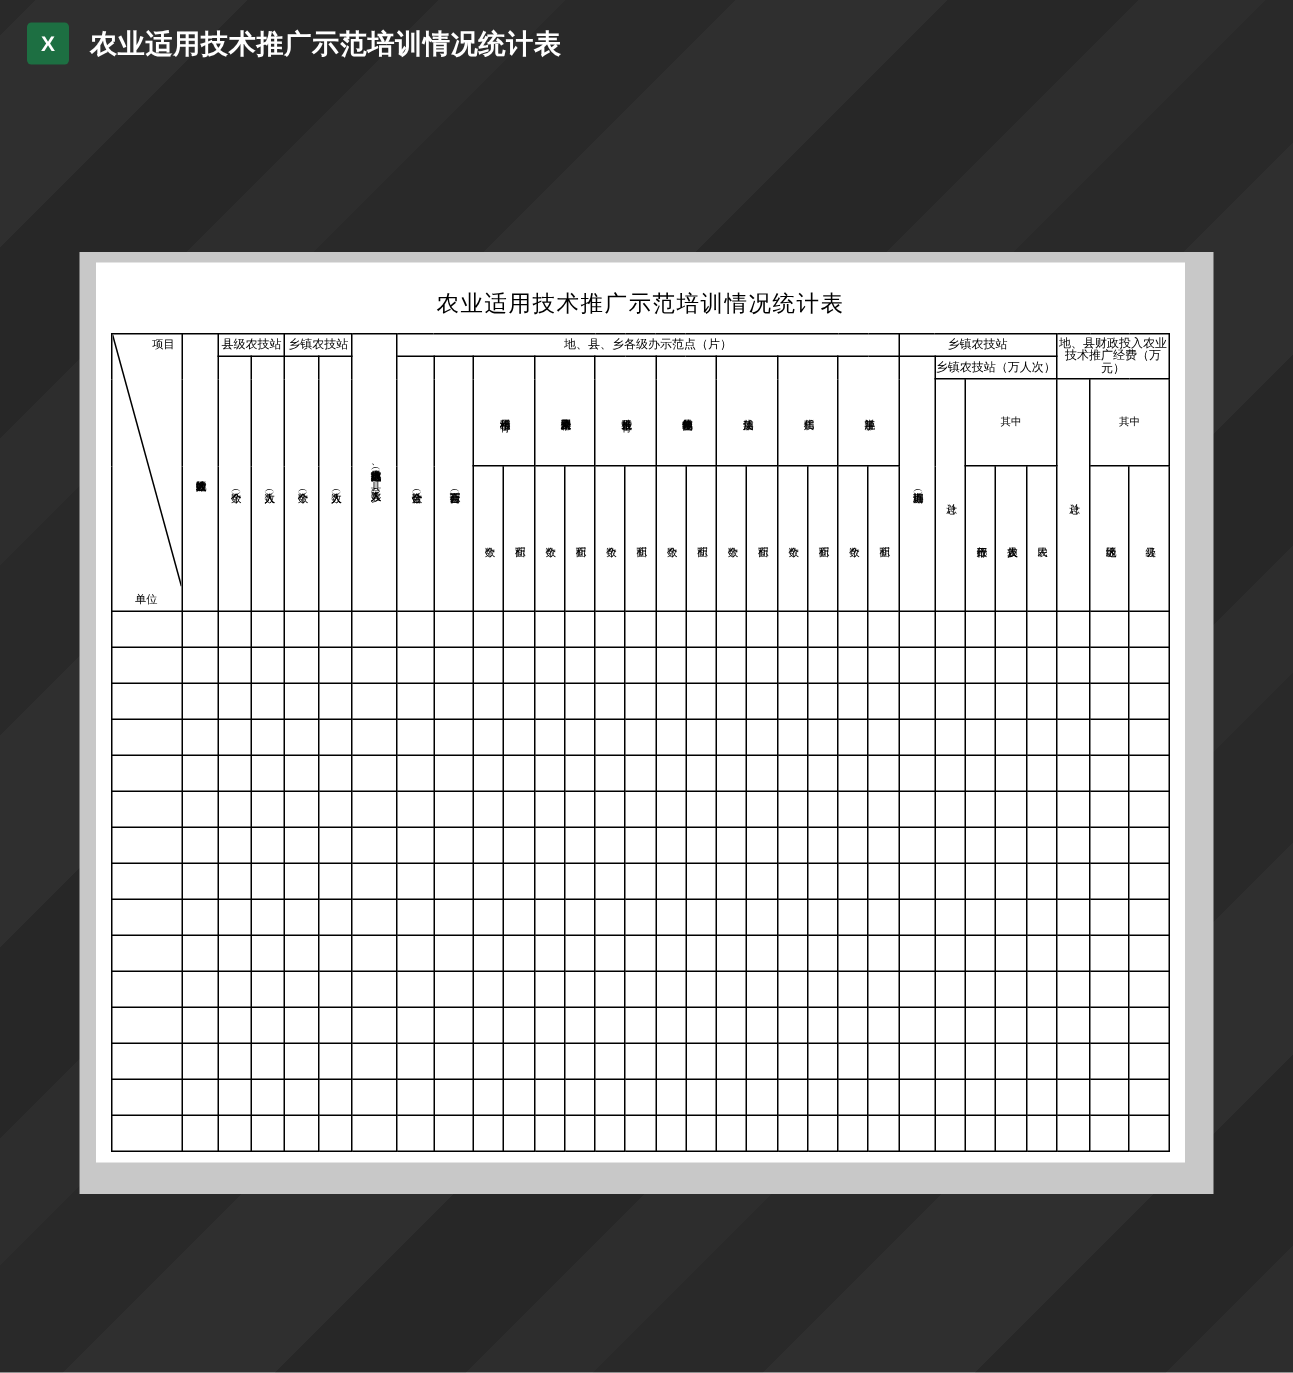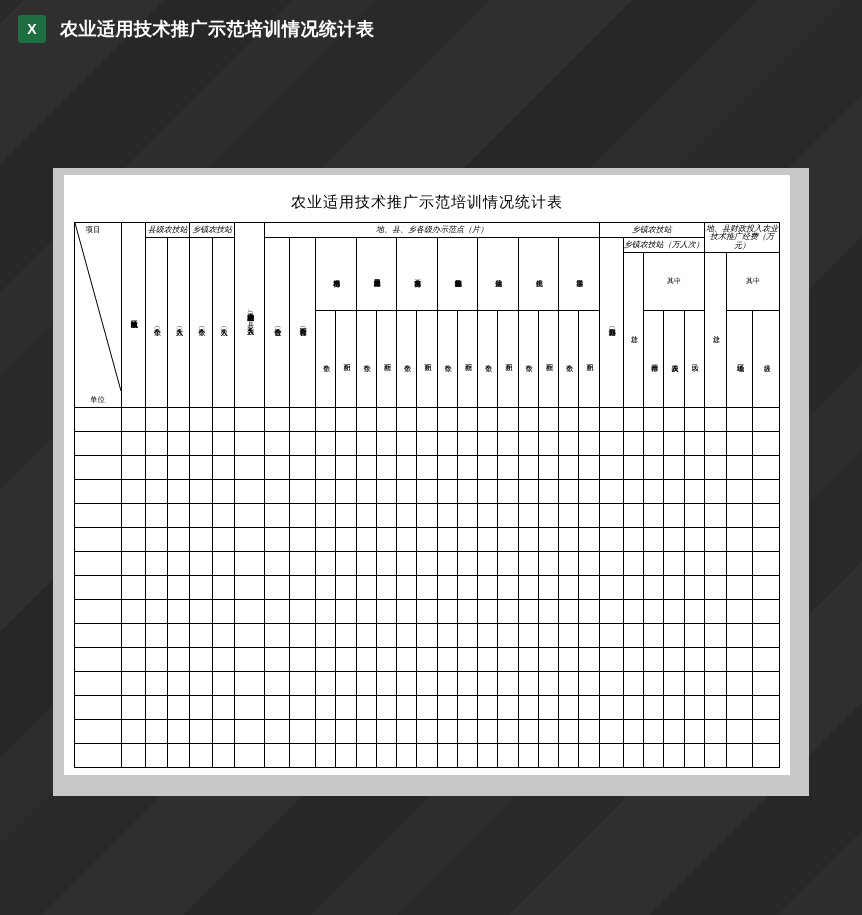--- a/index.html
+++ b/index.html
@@ -119,21 +119,21 @@
   }
   table.grid td, table.grid th {
     border: 1px solid #000;
     text-align: center;
     vertical-align: middle;
     font-weight: normal;
     padding: 0;
     word-break: break-all;
     overflow: hidden;
   }
-  .grp { font-size: 8px; height: 14px; font-style: italic; }
+  .grp { font-size: 8px; height: 14px; }
   .sub { font-size: 7px; height: 14px; }
   .vtxt {
     writing-mode: vertical-rl;
     text-orientation: upright;
     letter-spacing: 0px;
     line-height: 1;
     margin: 0 auto;
     white-space: nowrap;
     font-size: 7px;
   }
@@ -147,21 +147,21 @@
   }
   .corner .diag {
     position: absolute;
     top: 0; left: 0;
     width: 100%; height: 100%;
     overflow: hidden;
   }
   .corner .diag svg { display: block; }
   .corner .lbl-item {
     position: absolute;
-    top: 3px; right: 20px;
+    top: 3px; right: 4px;
     font-size: 7.5px;
   }
   .corner .lbl-unit {
     position: absolute;
     bottom: 3px; left: 15px;
     font-size: 7.5px;
   }
   tr.data-row td { height: 23px; }
   .tall-mid { height: 72px; }
 </style>

